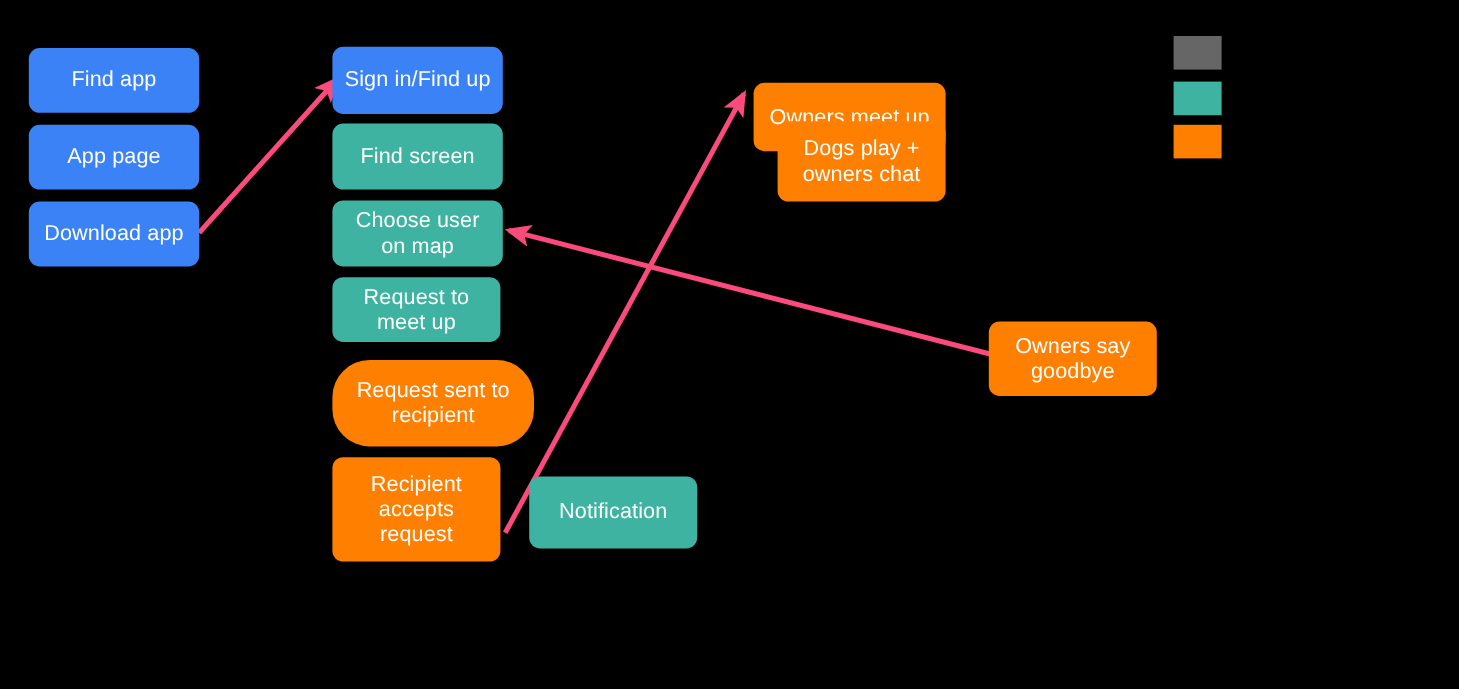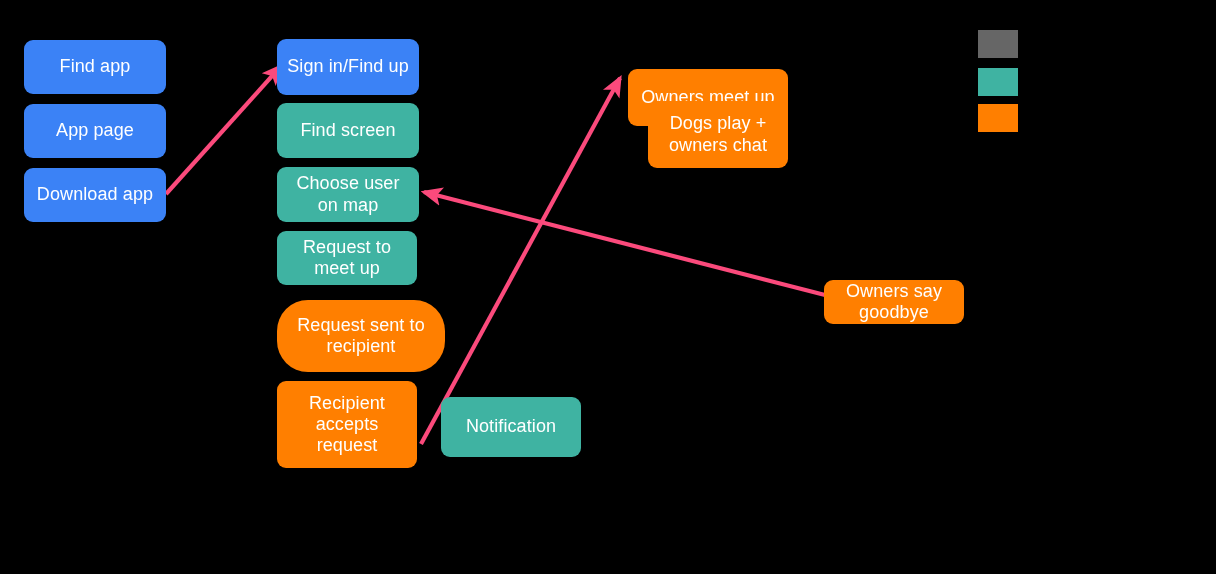--- a/index.html
+++ b/index.html
@@ -109,21 +109,21 @@
     <span>Notification</span>
   </div>
 
   <div class="node c-orange" style="left:628px; top:39px;  width:160px; height:57px;margin-top:30px;">
     <span>Owners meet up</span>
   </div>
   <div class="node c-orange" style="left:628px; top:101px; width:140px; height:67px;margin-left:20px;">
     <span>Dogs play + owners chat</span>
   </div>
 
-  <div class="node c-orange" style="left:824px; top:268px; width:140px; height:44px;margin-top:12px;">
+  <div class="node c-orange" style="left:824px; top:268px; width:140px; height:62px;">
     <span>Owners say goodbye</span>
   </div>
 
   <div class="swatch" style="left:978px; top:30px;  background:#666666;"></div>
   <div class="swatch" style="left:978px; top:68px;  background:#3fb3a2;"></div>
   <div class="swatch" style="left:978px; top:104px; background:#ff7f00;"></div>
 
 </div>
 
 </body></html>

